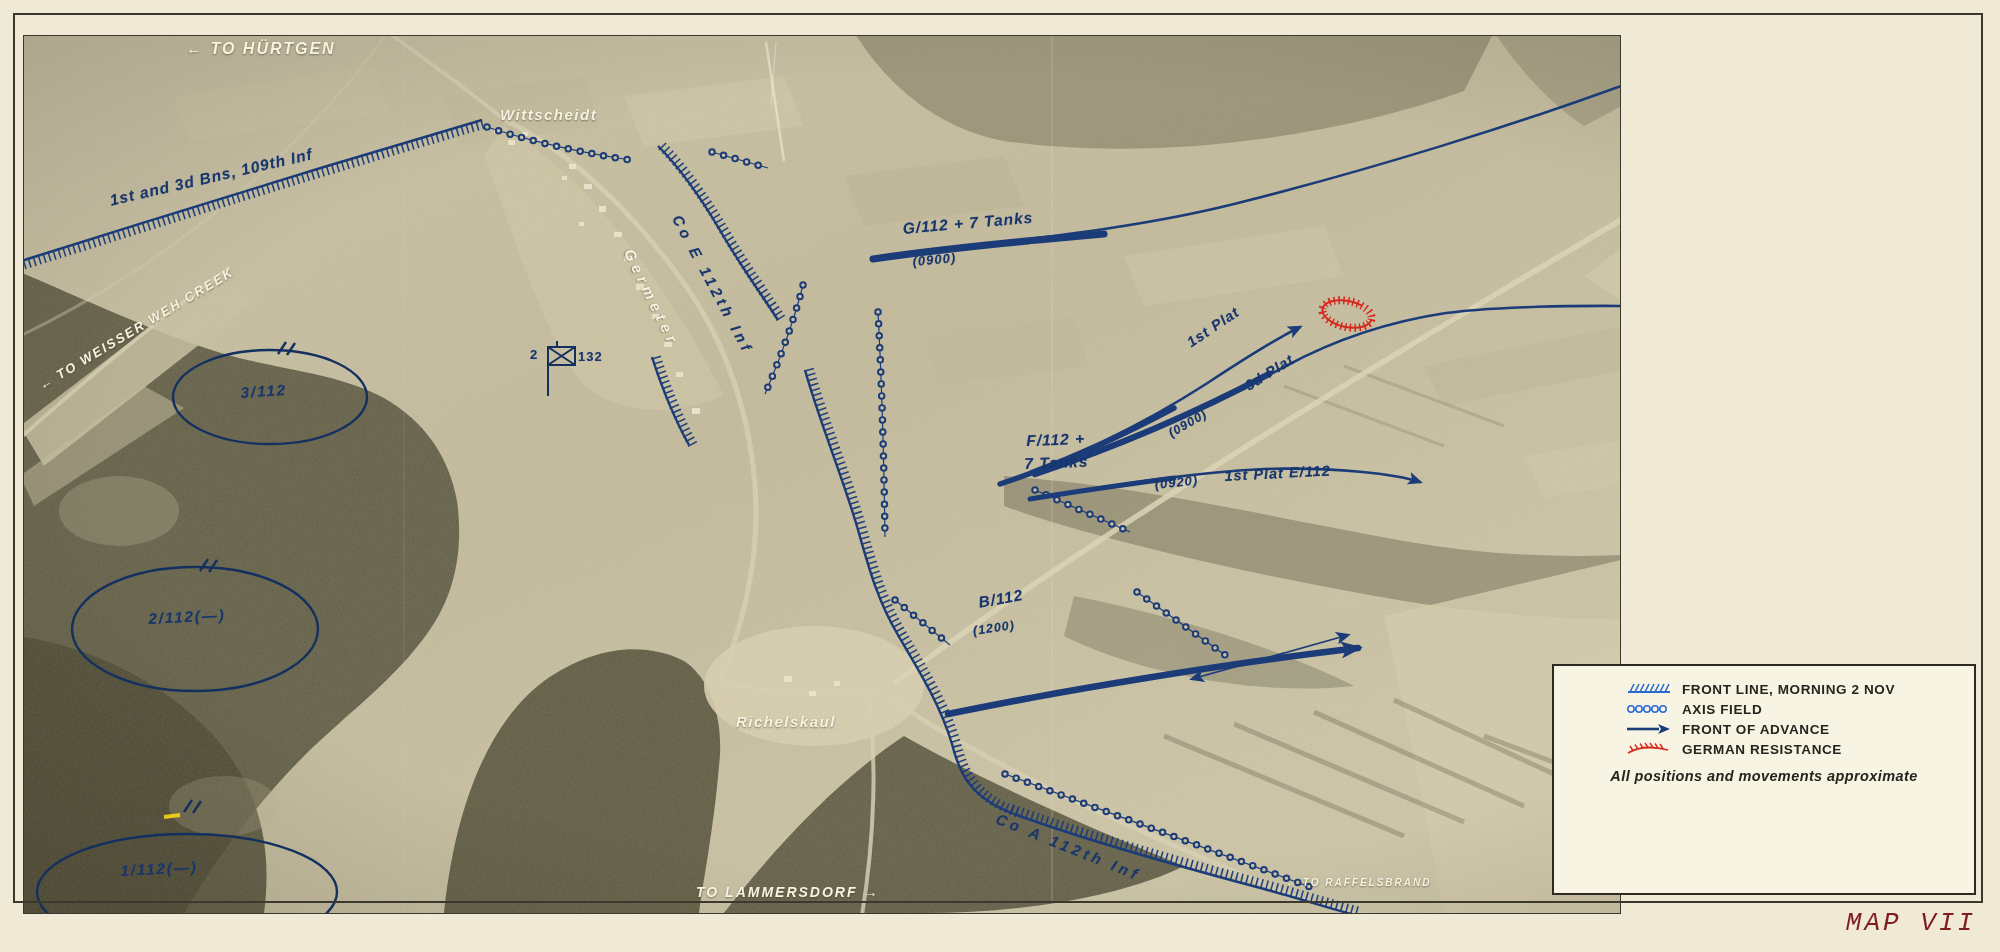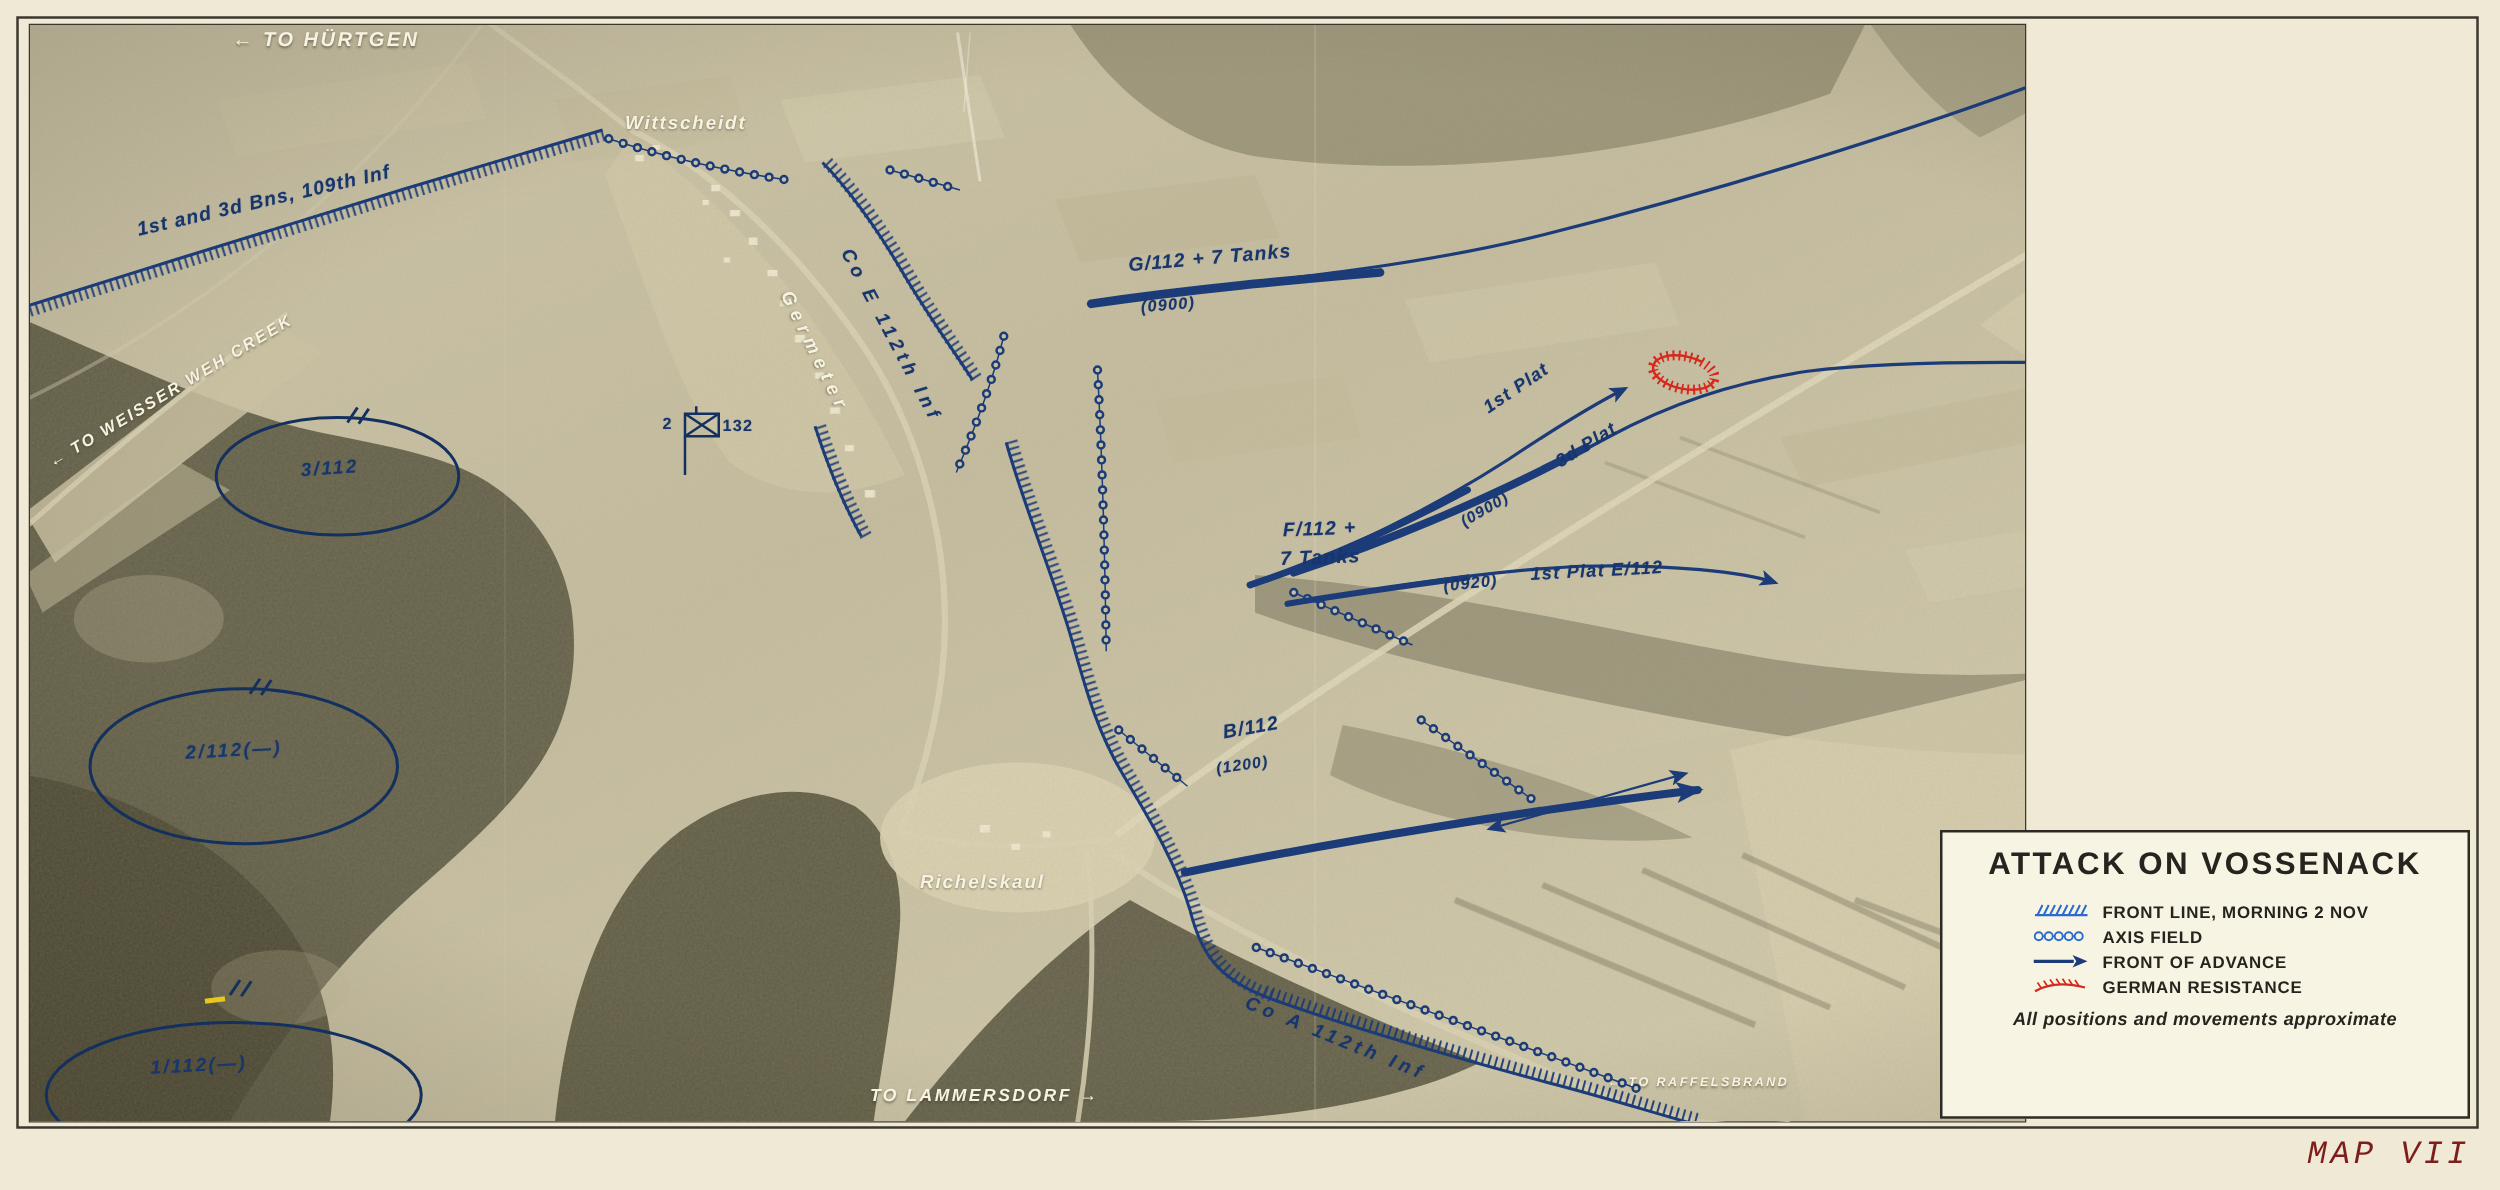--- a/index.html
+++ b/index.html
@@ -1,18 +1,18 @@
 <!DOCTYPE html>
 <html><head>
 <meta charset="utf-8">
 <style>
   html,body{margin:0;padding:0}
   body{width:2000px;height:952px;background:#f0e9d5;font-family:"Liberation Sans",sans-serif;position:relative;overflow:hidden}
   .frame{position:absolute;left:13px;top:13px;width:1970px;height:890px;border:2px solid #3b382e;box-sizing:border-box;pointer-events:none}
-  .photo{position:absolute;left:24px;top:20px;width:1596px;height:877px;overflow:hidden;background:linear-gradient(160deg,#cdc5a8,#c5bc9e 40%,#cfc7a9 72%,#d3cbad);outline:1.5px solid #3b382e}
+  .photo{position:absolute;left:24px;top:36px;width:1596px;height:877px;overflow:hidden;background:linear-gradient(160deg,#cdc5a8,#c5bc9e 40%,#cfc7a9 72%,#d3cbad);outline:1.5px solid #3b382e}
   .art{position:absolute;left:0;top:0;width:1952px;height:877px}
   .wl{position:absolute;color:#f7f3e3;font-weight:bold;font-style:italic;letter-spacing:1.5px;white-space:nowrap;
       text-shadow:0 1px 2px rgba(60,52,30,.55);transform-origin:left top;z-index:5}
   .bl{position:absolute;color:#17366e;font-weight:bold;font-style:italic;letter-spacing:1px;white-space:nowrap;
       transform-origin:left top;text-shadow:0 0 1px rgba(23,54,110,.3);z-index:5}
   .legend{position:absolute;left:1552px;top:664px;width:424px;height:231px;background:#f8f4e3;border:2.5px solid #2c2a22;
       box-sizing:border-box;text-align:center;color:#25241e;z-index:8}
   .lg-title{margin-top:11px;font-size:25px;font-weight:bold;letter-spacing:2px}
   .lg-sub{font-size:19px;font-weight:bold;letter-spacing:2px;margin-top:2px}
   .lg-date{font-size:17px;font-weight:bold;letter-spacing:2.5px;margin-top:7px}
@@ -274,21 +274,20 @@
   <span class="bl" style="left:216px;top:348px;font-size:15px;letter-spacing:2px;transform:rotate(-4deg)">3/112</span>
   <span class="bl" style="left:124px;top:574px;font-size:15px;letter-spacing:2px;transform:rotate(-3deg)">2/112(—)</span>
   <span class="bl" style="left:96px;top:826px;font-size:15px;letter-spacing:2px;transform:rotate(-3deg)">1/112(—)</span>
   <span class="bl" style="left:506px;top:311px;font-size:13px;font-style:normal">2</span>
   <span class="bl" style="left:554px;top:313px;font-size:13px;font-style:normal">132</span>
 </div>
 
 <div class="frame"></div>
 
 <div class="legend">
-  <div class="lg-title">ATTACK ON VOSSENACK</div>
   <div class="lg-rows">
     <div class="lg-row">
       <svg class="lg-ic" viewBox="0 0 48 16">
         <path d="M6,11 L10,3 M11,11 L15,3 M16,11 L20,3 M21,11 L25,3 M26,11 L30,3 M31,11 L35,3 M36,11 L40,3 M41,11 L45,3" stroke="#2a6bd0" stroke-width="1.6" fill="none"></path>
         <line x1="4" y1="11" x2="46" y2="11" stroke="#2a6bd0" stroke-width="1.8"></line>
       </svg>
       <span>FRONT LINE, MORNING 2 NOV</span>
     </div>
     <div class="lg-row">
       <svg class="lg-ic" viewBox="0 0 48 16">

